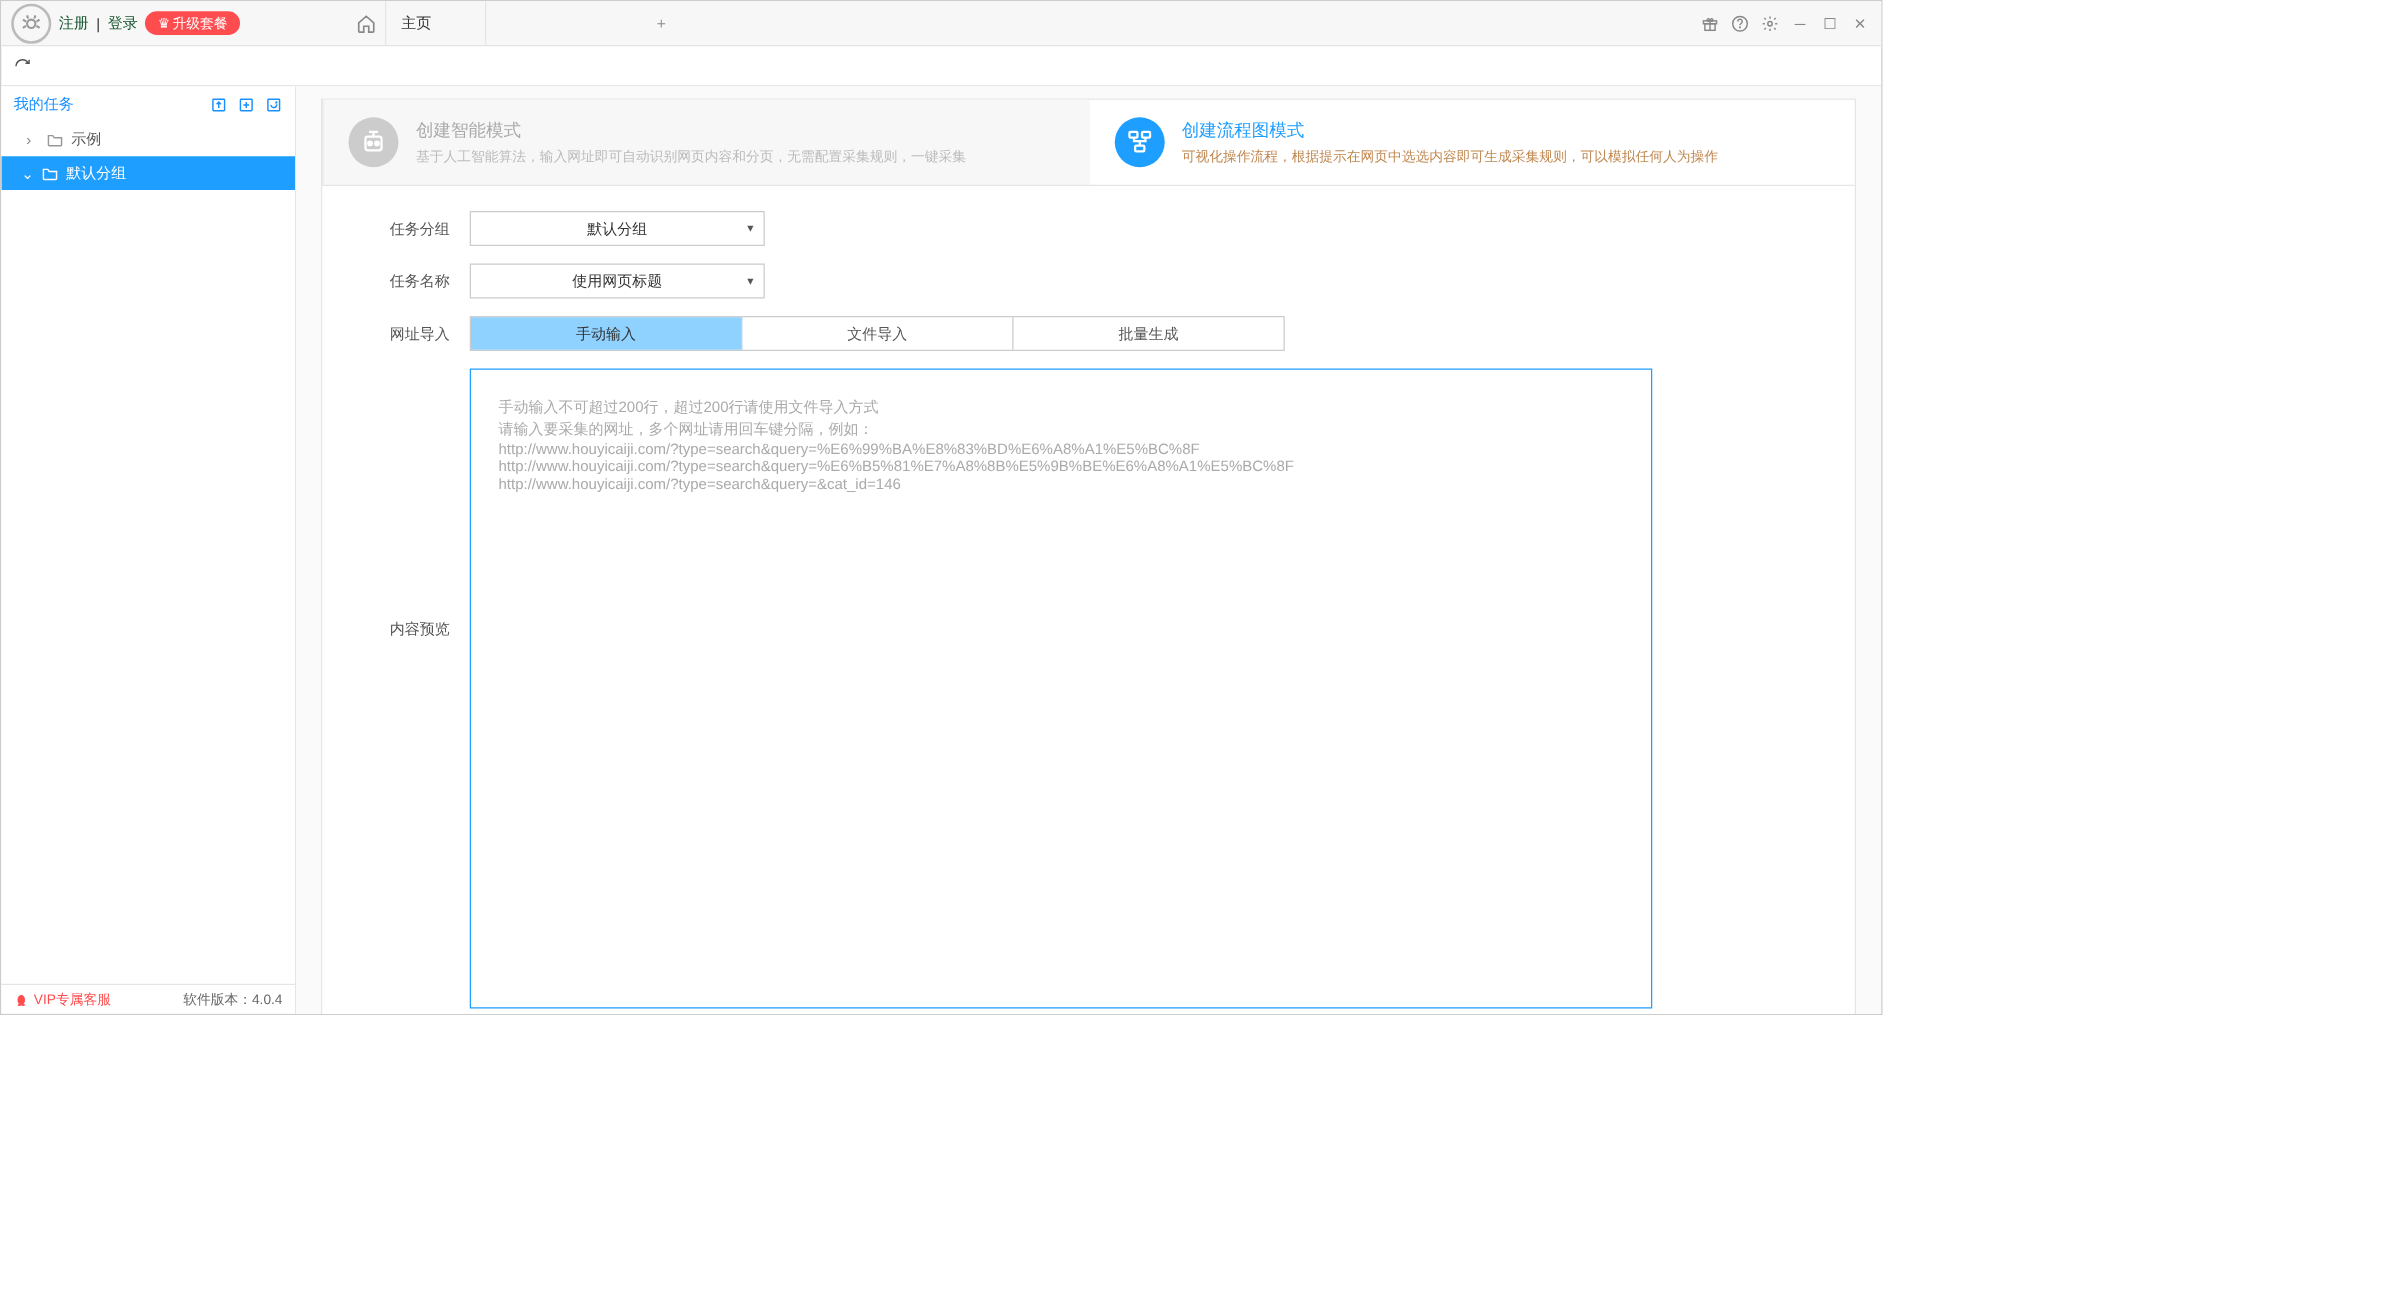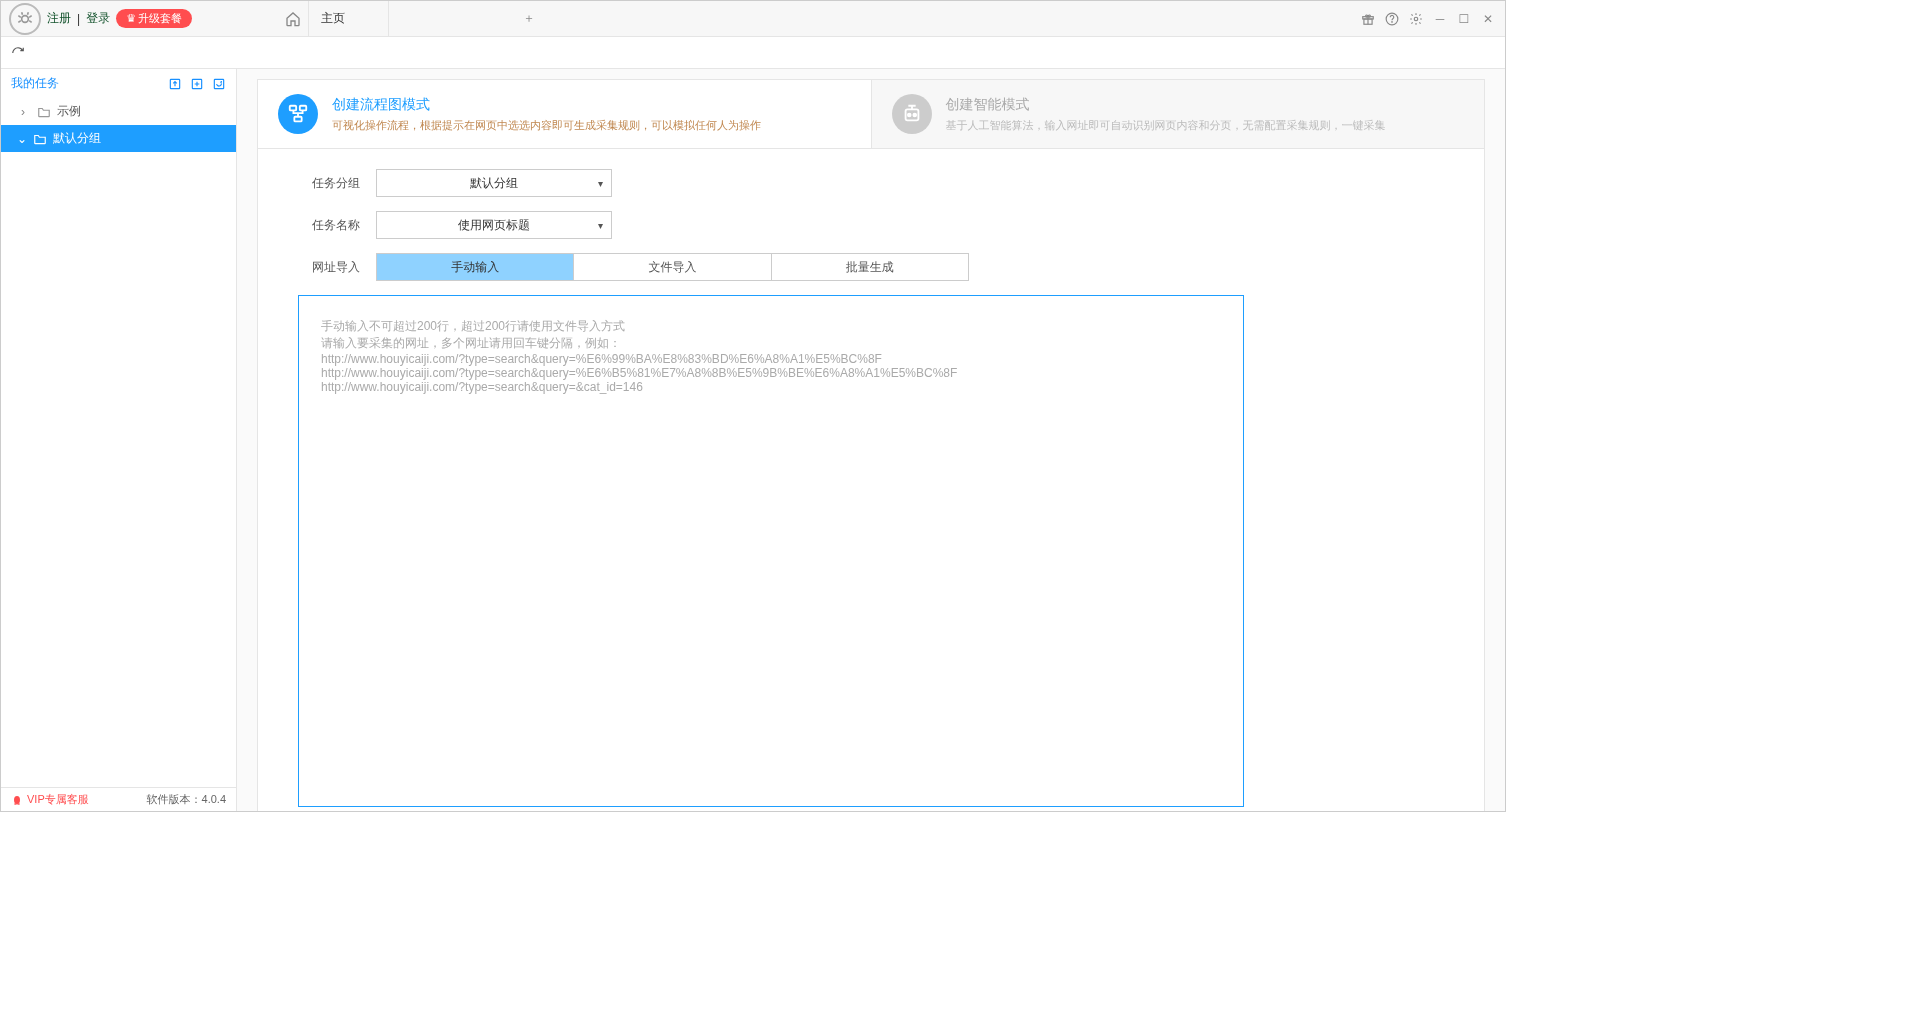--- a/index.html
+++ b/index.html
@@ -61,21 +61,21 @@
 .mode-desc { font-size: 11px; color: #bbb; margin-top: 4px; }
 .mode-card.active .mode-desc { color: #c0874f; }
 
 
 .form { padding: 20px 40px; }
 .form-row { display: flex; align-items: flex-start; margin-bottom: 14px; }
 .form-label { width: 78px; text-align: right; padding-right: 16px; color: #555; padding-top: 6px; font-size: 12px; }
 .form-control { }
 .select { width: 236px; height: 28px; border: 1px solid #ccc; display: flex; align-items: center; justify-content: center; position: relative; background: #fff; cursor: pointer; }
 .select .caret-down { position: absolute; right: 8px; color: #555; font-size: 10px; }
-.seg-group { display: flex; width: 593px; border: 1px solid #ccc; height: 28px; text-align: right; }
+.seg-group { display: flex; width: 652px; border: 1px solid #ccc; height: 28px; text-align: right; }
 .seg { flex: 1; display: flex; align-items: center; justify-content: center; border-right: 1px solid #ccc; cursor: pointer; color: #555; }
 .seg:last-child { border-right: none; }
 .seg.active { background: #8fd2ff; color: #333; }
 .textarea-wrap { width: 946px; }
 .url-textarea { width: 100%; height: 512px; border: 1px solid #1e9eff; padding: 22px; font-size: 12px; font-family: inherit; resize: none; outline: none; color: #333; }
 .url-textarea::placeholder { color: #aaa; }
 .submit-row { text-align: center; margin-top: 14px; }
 .submit-btn { background: #1e9eff; color: #fff; border: none; padding: 8px 36px; font-size: 13px; cursor: pointer; }
 
 svg { display: block; }
@@ -218,48 +218,48 @@
           </span>
           <span>VIP专属客服</span>
         </span>
         <span>软件版本：4.0.4</span>
       </div>
     </div>
 
     <div class="main">
       <div class="panel">
         <div class="mode-row">
+          <div class="mode-card inactive">
+            <div class="mode-icon gray">
+              <svg width="22" height="22" viewBox="0 0 24 24" fill="none" stroke="#fff" stroke-width="2">
+                  <rect x="5" y="7" width="14" height="12" rx="2"></rect>
+                  <circle cx="9" cy="13" r="1.5" fill="#fff"></circle>
+                  <circle cx="15" cy="13" r="1.5" fill="#fff"></circle>
+                  <path d="M12 3v4M8 3h8"></path>
+                </svg>
+            </div>
+            <div>
+              <div class="mode-title gray">创建智能模式</div>
+              <div class="mode-desc">基于人工智能算法，输入网址即可自动识别网页内容和分页，无需配置采集规则，一键采集</div>
+            </div>
+          </div>
           <div class="mode-card active">
             <div class="mode-icon blue">
               <svg width="22" height="22" viewBox="0 0 24 24" fill="none" stroke="#fff" stroke-width="2">
                   <rect x="3" y="3" width="7" height="5" rx="1"></rect>
                   <rect x="14" y="3" width="7" height="5" rx="1"></rect>
                   <rect x="8" y="15" width="8" height="5" rx="1"></rect>
                   <path d="M7 8v3h10V8M12 11v4"></path>
                 </svg>
             </div>
             <div>
               <div class="mode-title blue">创建流程图模式</div>
               <div class="mode-desc">可视化操作流程，根据提示在网页中选选内容即可生成采集规则，可以模拟任何人为操作</div>
             </div>
           </div>
-          <div class="mode-card inactive">
-            <div class="mode-icon gray">
-              <svg width="22" height="22" viewBox="0 0 24 24" fill="none" stroke="#fff" stroke-width="2">
-                  <rect x="5" y="7" width="14" height="12" rx="2"></rect>
-                  <circle cx="9" cy="13" r="1.5" fill="#fff"></circle>
-                  <circle cx="15" cy="13" r="1.5" fill="#fff"></circle>
-                  <path d="M12 3v4M8 3h8"></path>
-                </svg>
-            </div>
-            <div>
-              <div class="mode-title gray">创建智能模式</div>
-              <div class="mode-desc">基于人工智能算法，输入网址即可自动识别网页内容和分页，无需配置采集规则，一键采集</div>
-            </div>
-          </div>
         </div>
 
         <div class="form">
           <div class="form-row">
             <div class="form-label">任务分组</div>
             <div class="form-control">
               <div class="select">
                 <span>默认分组</span>
                 <span class="caret-down">▾</span>
               </div>
@@ -278,20 +278,21 @@
             <div class="form-label">网址导入</div>
             <div class="form-control">
               <div class="seg-group">
                 <div class="seg active">手动输入</div>
                 <div class="seg">文件导入</div>
                 <div class="seg">批量生成</div>
               </div>
             </div>
           </div>
           <div class="form-row">
+            <div class="form-label" style="padding-top:200px">内容预览</div>
             <div class="form-control textarea-wrap">
               <textarea class="url-textarea" placeholder="手动输入不可超过200行，超过200行请使用文件导入方式
 请输入要采集的网址，多个网址请用回车键分隔，例如：
 http://www.houyicaiji.com/?type=search&amp;query=%E6%99%BA%E8%83%BD%E6%A8%A1%E5%BC%8F
 http://www.houyicaiji.com/?type=search&amp;query=%E6%B5%81%E7%A8%8B%E5%9B%BE%E6%A8%A1%E5%BC%8F
 http://www.houyicaiji.com/?type=search&amp;query=&amp;cat_id=146" style=""></textarea>
             </div>
           </div>
           <div class="submit-row">
             <button class="submit-btn">立即创建</button>

